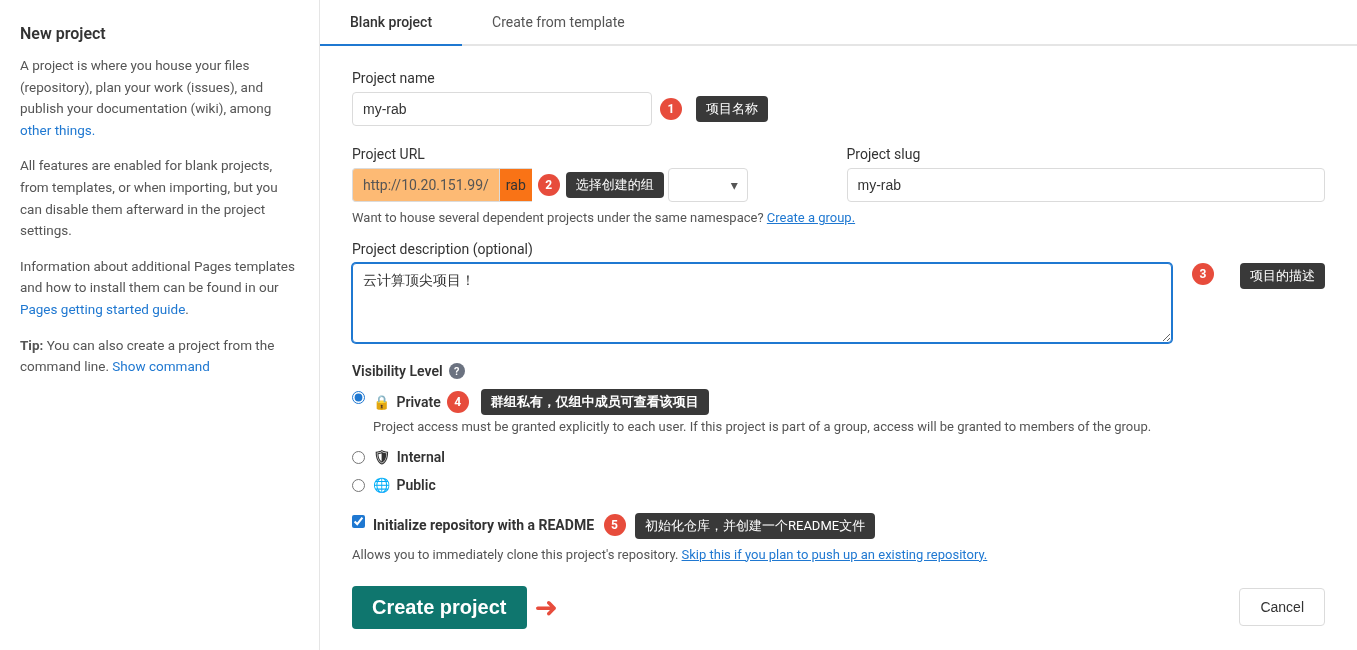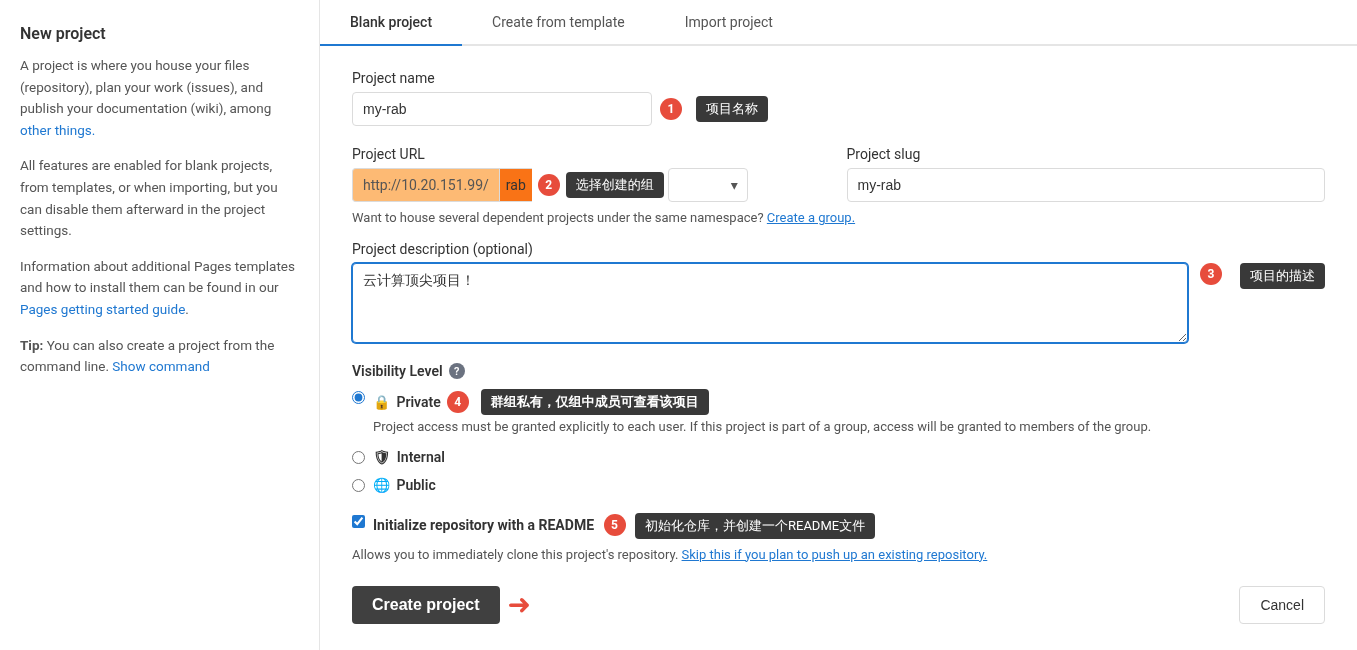--- a/index.html
+++ b/index.html
@@ -31,21 +31,21 @@
     .radio-option .option-content { display: flex; flex-direction: column; }
     .radio-option .option-label { display: flex; align-items: center; gap: 6px; font-size: 14px; font-weight: 600; }
     .radio-option .option-desc { font-size: 13px; color: #555; margin-top: 2px; line-height: 1.5; }
     .option-icon { font-size: 14px; }
     .checkbox-row { display: flex; align-items: flex-start; gap: 8px; margin-bottom: 8px; }
     .checkbox-row input[type=checkbox] { margin-top: 2px; accent-color: #1f78d1; }
     .checkbox-label { font-weight: 700; font-size: 14px; }
     .checkbox-desc { font-size: 13px; color: #555; margin-top: 2px; }
     .checkbox-desc a { color: #1f78d1; }
     .form-actions { display: flex; justify-content: space-between; align-items: center; margin-top: 24px; }
-    .btn-create { background: #404040; color: #fff; border: none; border-radius: 4px; padding: 10px 20px; font-size: 16px; font-weight: 600; cursor: pointer; }
+    .btn-create { background: #0f766e; color: #fff; border: none; border-radius: 4px; padding: 10px 20px; font-size: 20px; font-weight: 600; cursor: pointer; }
     .btn-cancel { background: #fff; color: #333; border: 1px solid #dbdbdb; border-radius: 4px; padding: 10px 20px; font-size: 14px; cursor: pointer; }
     .badge { display: inline-flex; align-items: center; justify-content: center; width: 22px; height: 22px; border-radius: 50%; background: #e74c3c; color: #fff; font-size: 12px; font-weight: 700; }
     .inline-tooltip { display: inline-flex; align-items: center; background: rgba(30,30,30,0.88); color: #fff; border-radius: 4px; padding: 4px 10px; font-size: 13px; margin-left: 6px; vertical-align: middle; white-space: nowrap; }
     .create-row { display: flex; align-items: center; gap: 0; }
     .two-cols { display: flex; gap: 16px; }
     .two-cols .left { flex: 1; }
     .two-cols .right { flex: 1; }
     .select-wrapper { position: relative; display: inline-block; width: 100%; }
     .select-wrapper select { width: 100%; border: 1px solid #dbdbdb; border-radius: 4px; padding: 8px 30px 8px 10px; font-size: 14px; color: #333; background: #fff; appearance: none; }
     .select-wrapper::after { content: '▾'; position: absolute; right: 10px; top: 50%; transform: translateY(-50%); pointer-events: none; color: #555; }
@@ -68,21 +68,20 @@
     <p class="tip">
       <strong>Tip:</strong> You can also create a project from the command line. <a href="#">Show command</a>
     </p>
   </div>
 
   <div class="main">
 
     <div class="tabs">
       <div class="tab active">Blank project</div>
       <div class="tab">Create from template</div>
-      <div class="tab">Import project</div>
     </div>
 
     <div class="form-area">
 
       <div class="form-group">
         <label class="form-label">Project name</label>
         <div style="display:flex;align-items:center;gap:8px;">
           <input class="form-input" style="max-width: 300px;" type="text" value="my-rab">
           <span class="badge">1</span>
           <span class="inline-tooltip">项目名称</span>
@@ -109,21 +108,21 @@
           <input class="form-input" type="text" value="my-rab" style="">
         </div>
       </div>
       <div class="help-text" style="margin-top:8px;margin-bottom:16px;">
         <span>Want to house several dependent projects under the same namespace?</span>
         <a href="#">Create a group.</a>
       </div>
 
       <div class="form-group">
         <label class="form-label">Project description (optional)</label>
-        <div style="position:relative;display:flex;align-items:flex-start;gap:12px;">
+        <div style="position:relative;display:flex;align-items:flex-start;gap:20px;">
           <textarea class="form-textarea" style="flex: 1 1 0%;">云计算顶尖项目！</textarea>
           <span class="badge">3</span>
           <span class="inline-tooltip">项目的描述</span>
         </div>
       </div>
 
       <div class="visibility-section">
         <div class="visibility-label">
           <span>Visibility Level</span>
           <span class="help-icon">?</span>

